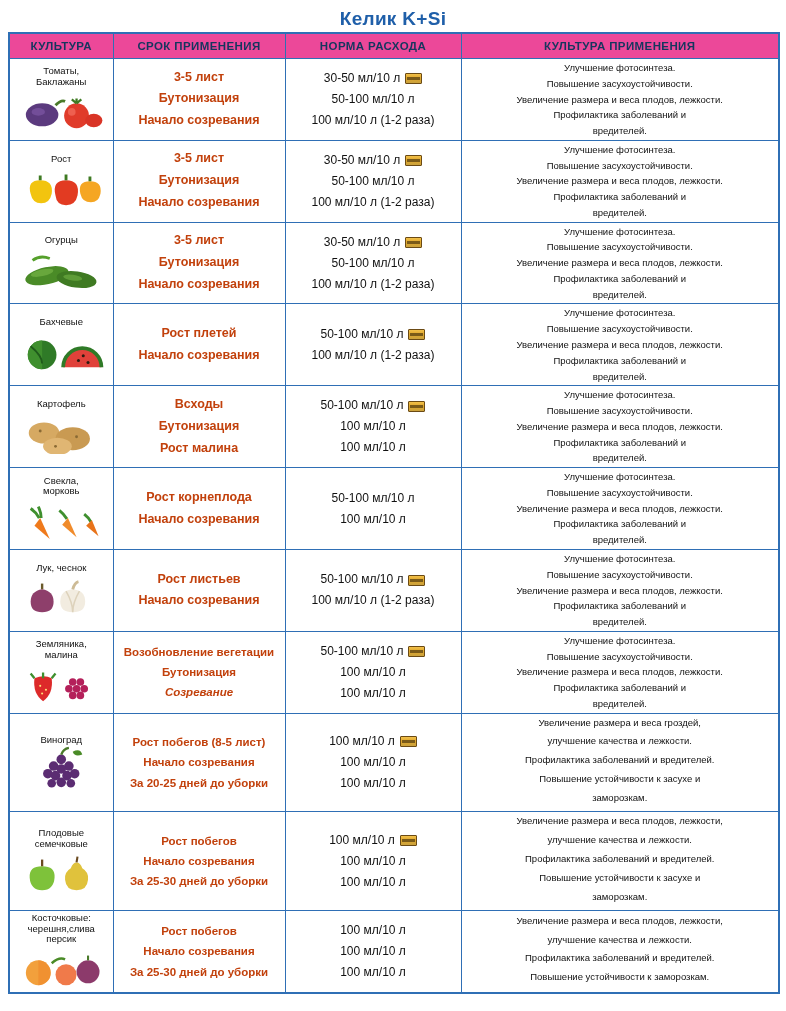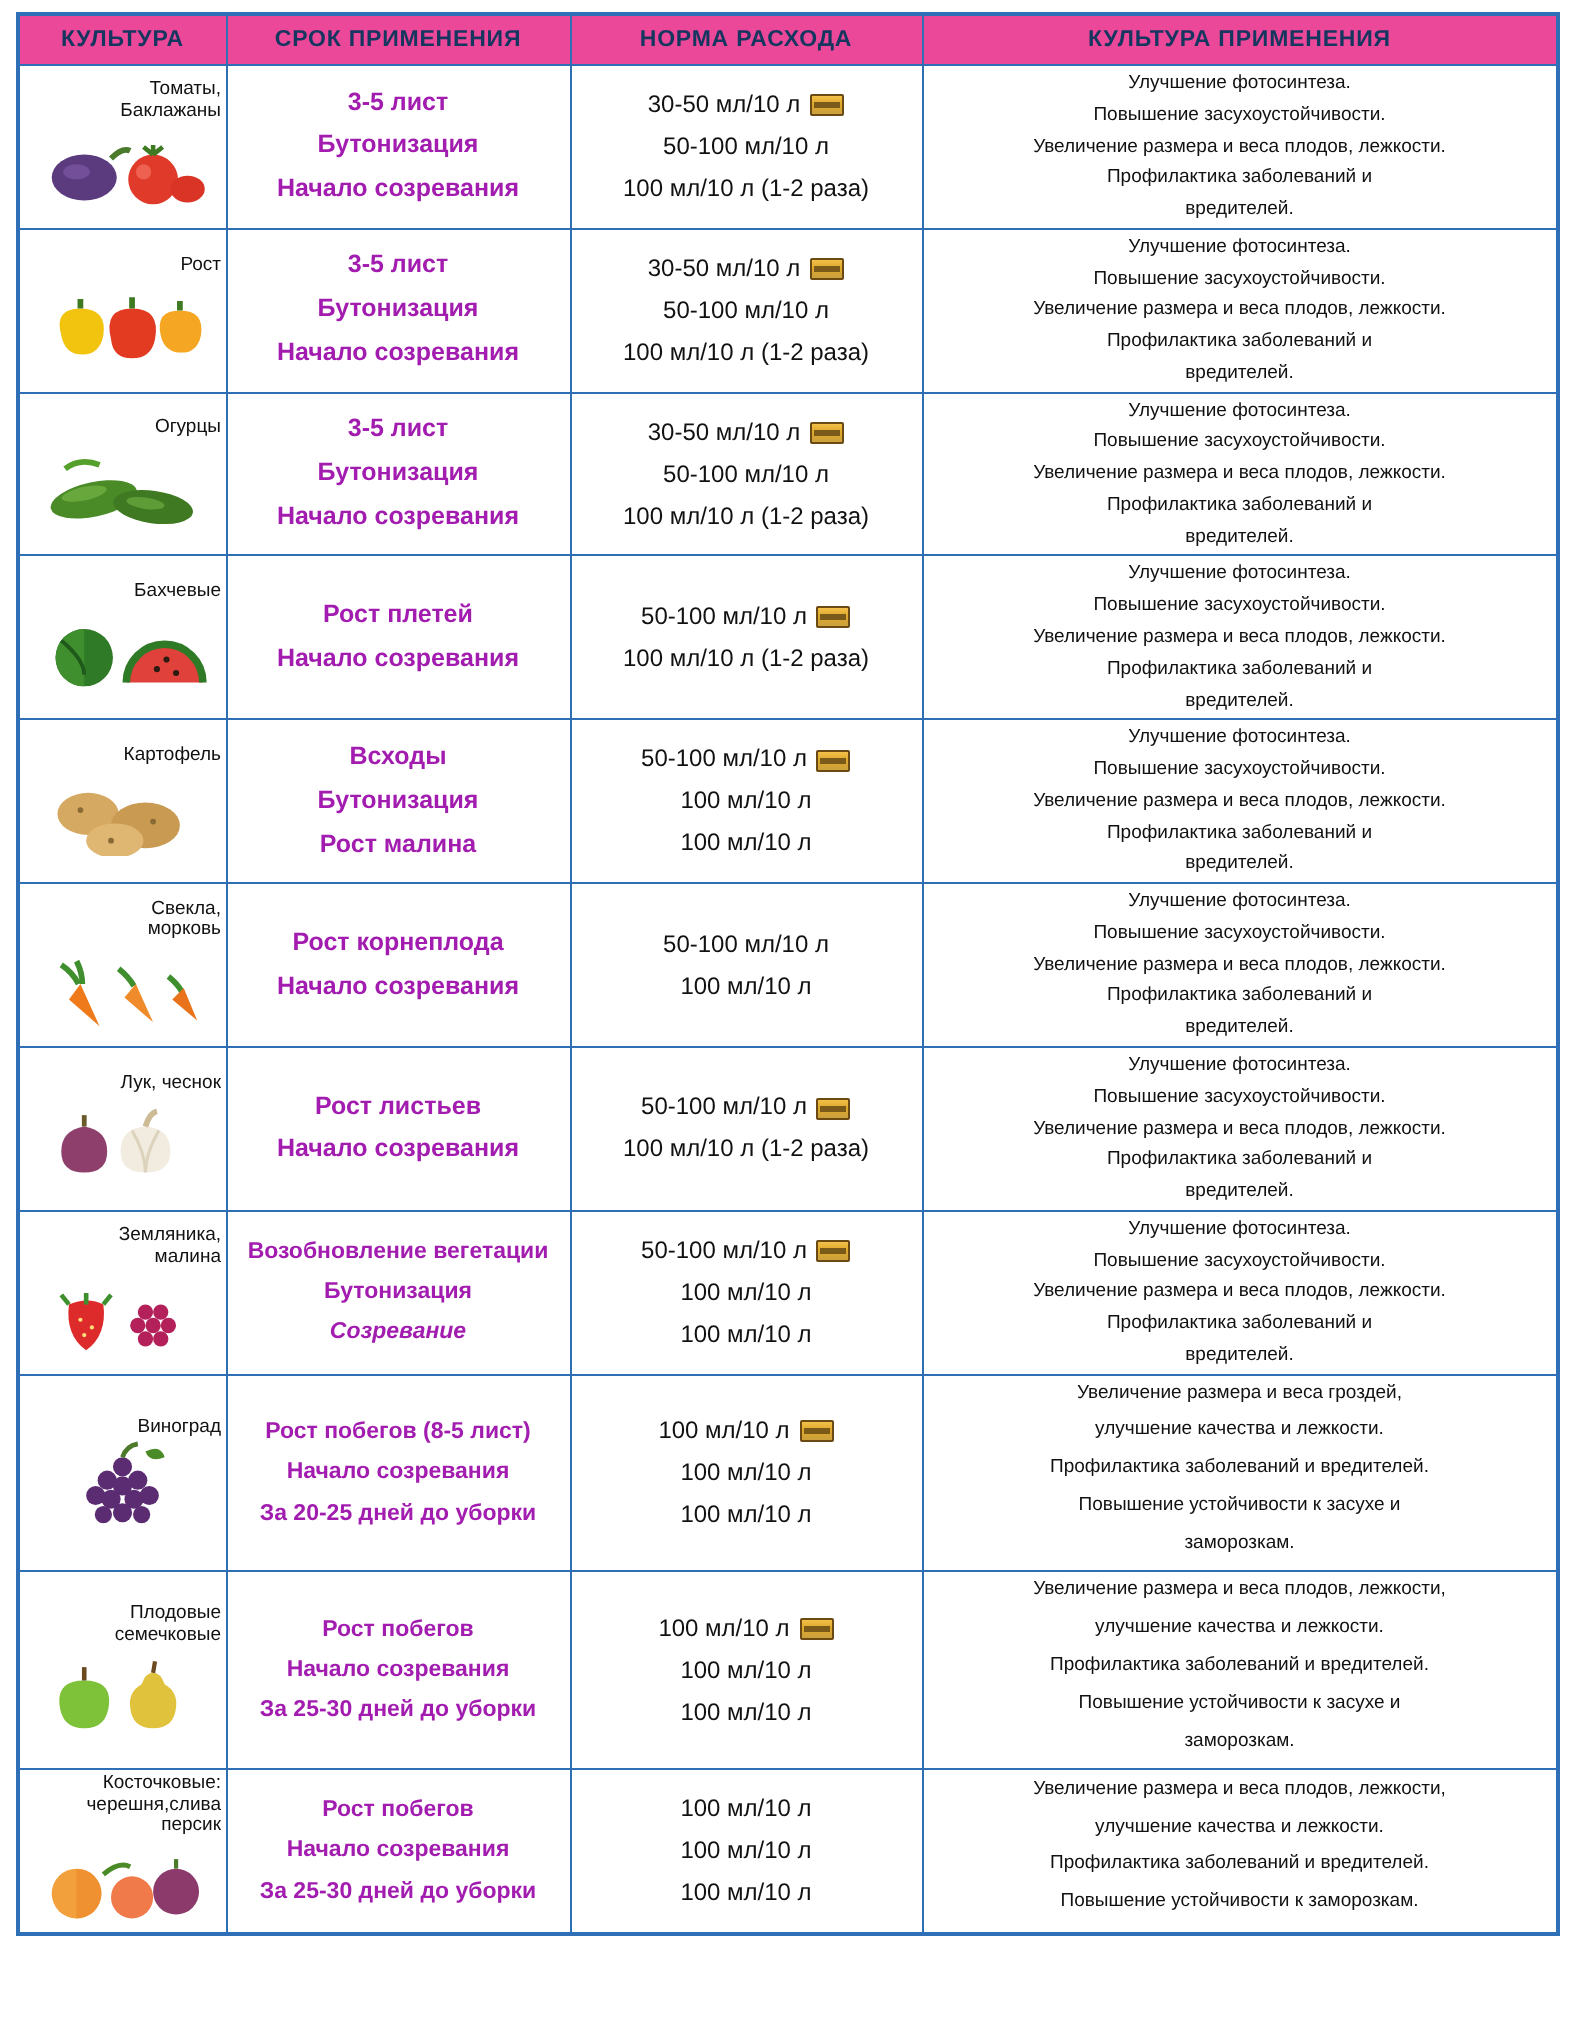--- a/index.html
+++ b/index.html
@@ -55,41 +55,41 @@
     border: 1px solid #2f6fb5;
     vertical-align: middle;
     padding: 2px;
   }
   .c-culture { width: 104px; }
   .c-term    { width: 172px; }
   .c-norm    { width: 176px; }
   .c-result  { width: 318px; }
 
   .culture-cell {
-    text-align: right;
+    text-align: center;
     padding: 2px 1px 0 1px;
   }
   .culture-name {
     font-size: 9.5px;
     color: #111;
     line-height: 1.1;
     margin-bottom: 1px;
     font-weight: normal;
   }
   .veg-art {
     width: 100%;
     height: 44px;
     display: block;
     margin: 0 auto;
   }
   .term-cell {
     text-align: center;
     font-size: 12.5px;
     font-weight: bold;
-    color: #a21caf;
+    color: #c2410c;
     line-height: 1.75;
   }
   .term-cell .it { font-style: italic; font-weight: bold; }
   .term-cell.small { font-size: 11.5px; }
   .norm-cell {
     text-align: center;
     font-size: 12px;
     color: #111;
     line-height: 1.75;
     position: relative;
@@ -121,20 +121,21 @@
   }
   .result-cell p { margin: 0 0 2px 0; }
   .result-cell p:last-child { margin-bottom: 0; }
   .result-cell.sp p { margin: 0 0 5px 0; }
 </style>
 </head>
 <body>
 
 <div class="page">
 
+  <div class="title">Келик K+Si</div>
 
   <table class="main">
     <colgroup>
       <col class="c-culture">
         <col class="c-term">
         <col class="c-norm">
         <col class="c-result">
     </colgroup>
     <thead>
       <tr>

